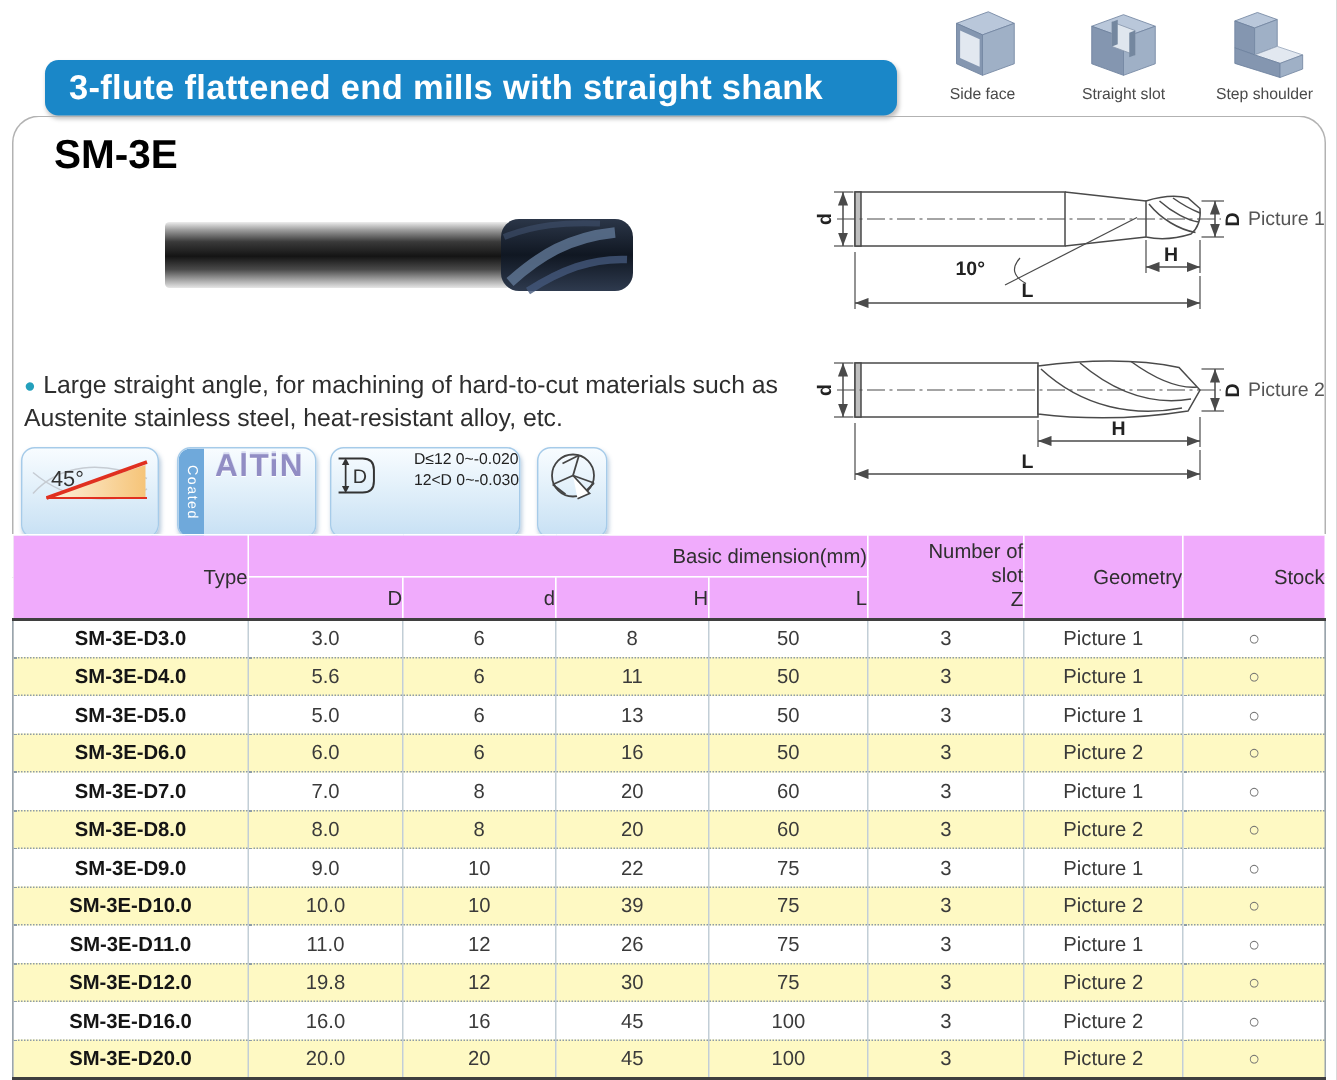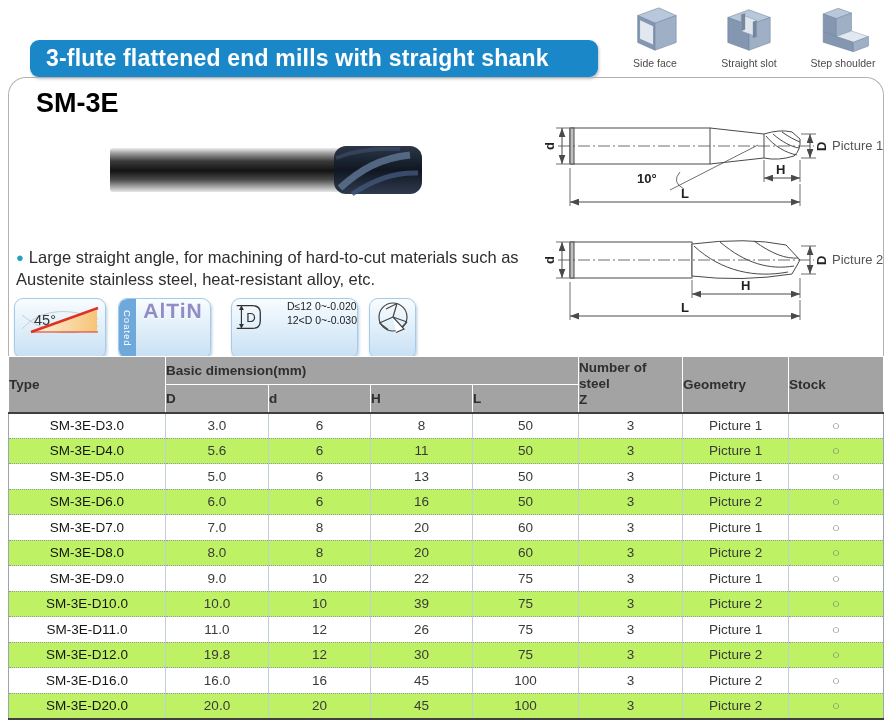--- a/index.html
+++ b/index.html
@@ -42,21 +42,21 @@
 
   
   .features { left:14px; top:298px; display:flex; align-items:stretch; height:47px; }
   .badge {
     height:61px; border:1px solid #a6cbe9; border-radius:9px;
     background:linear-gradient(180deg,#f8fcff 0%,#e2f0fa 45%,#c7e0f4 100%);
     box-shadow:1px 2px 3px rgba(100,140,180,.45);
     display:flex; align-items:flex-start; justify-content:center; position:relative; overflow:hidden;
   }
   .badge-helix { width:92px; margin-right:12px; }
-  .badge-coat  { width:93px; margin-right:20px; padding:0; }
+  .badge-coat  { width:93px; margin-right:9px; padding:0; }
   .badge-tol   { width:127px; margin-right:11px; }
   .badge-end   { width:47px; }
   .helix-angle-label { position:absolute; left:19px; top:13px; font-size:14.5px; color:#333; }
   .coat-strip {
     width:17px; height:100%; background:#6fa9db; border-radius:8px 0 0 8px;
     display:flex; align-items:center; justify-content:center;
   }
   .coat-strip span {
     writing-mode:vertical-rl; font-size:9.5px; color:#fff; letter-spacing:1px;
   }
@@ -73,33 +73,33 @@
 
   
   table.spec {
     position:absolute; left:8px; top:356px; width:876px;
     border-collapse:collapse; table-layout:fixed;
     border-left:1px solid #9aa5ad; border-right:1px solid #9aa5ad;
     border-bottom:2px solid #3f3f3f;
     font-size:13.5px;
   }
   table.spec thead th {
-    background:#a3a3a3; border:1px solid #fff; color:#2f2f2f;
-    font-weight:bold; height:28px; text-align:left; vertical-align:middle;
+    background:#f0abfc; border:1px solid #fff; color:#2f2f2f;
+    font-weight:normal; height:28px; text-align:right; vertical-align:middle;
   }
   table.spec thead { border-bottom:2px solid #3f3f3f; }
   .pre { white-space:pre-line; line-height:1.18; }
   table.spec td {
     height:25.5px; text-align:center; vertical-align:middle; color:#3a3a3a;
     border-right:1px solid #c2ced6; border-top:1px dotted #8d9ca7; padding:0;
   }
   table.spec td:last-child { border-right:none; }
   table.spec tbody tr:first-child td { border-top:none; }
-  table.spec tr.alt td { background:#bef264; }
-  table.spec td.type-cell { font-weight:normal; color:#151515; }
+  table.spec tr.alt td { background:#fef9c3; }
+  table.spec td.type-cell { font-weight:bold; color:#151515; }
   table.spec td.stock-cell { color:#6f6f6f; font-size:13px; }
 </style>
 </head>
 <body>
 
 <div class="abs banner">
   <span class="banner-title">3-flute flattened end mills with straight shank</span>
 </div>
 
 <div class="abs app-icons">
@@ -321,21 +321,21 @@
     <col style="width:106px">
       <col style="width:104px">
       <col style="width:106px">
       <col style="width:95px">
   </colgroup>
   <thead>
     <tr>
       <th rowspan="2">Type</th>
       <th colspan="4">Basic dimension(mm)</th>
       <th rowspan="2" class="pre">Number of
-steel
+slot
 Z</th>
       <th rowspan="2">Geometry</th>
       <th rowspan="2">Stock</th>
     </tr>
     <tr>
       <th>D</th>
       <th>d</th>
       <th>H</th>
       <th>L</th>
     </tr>

